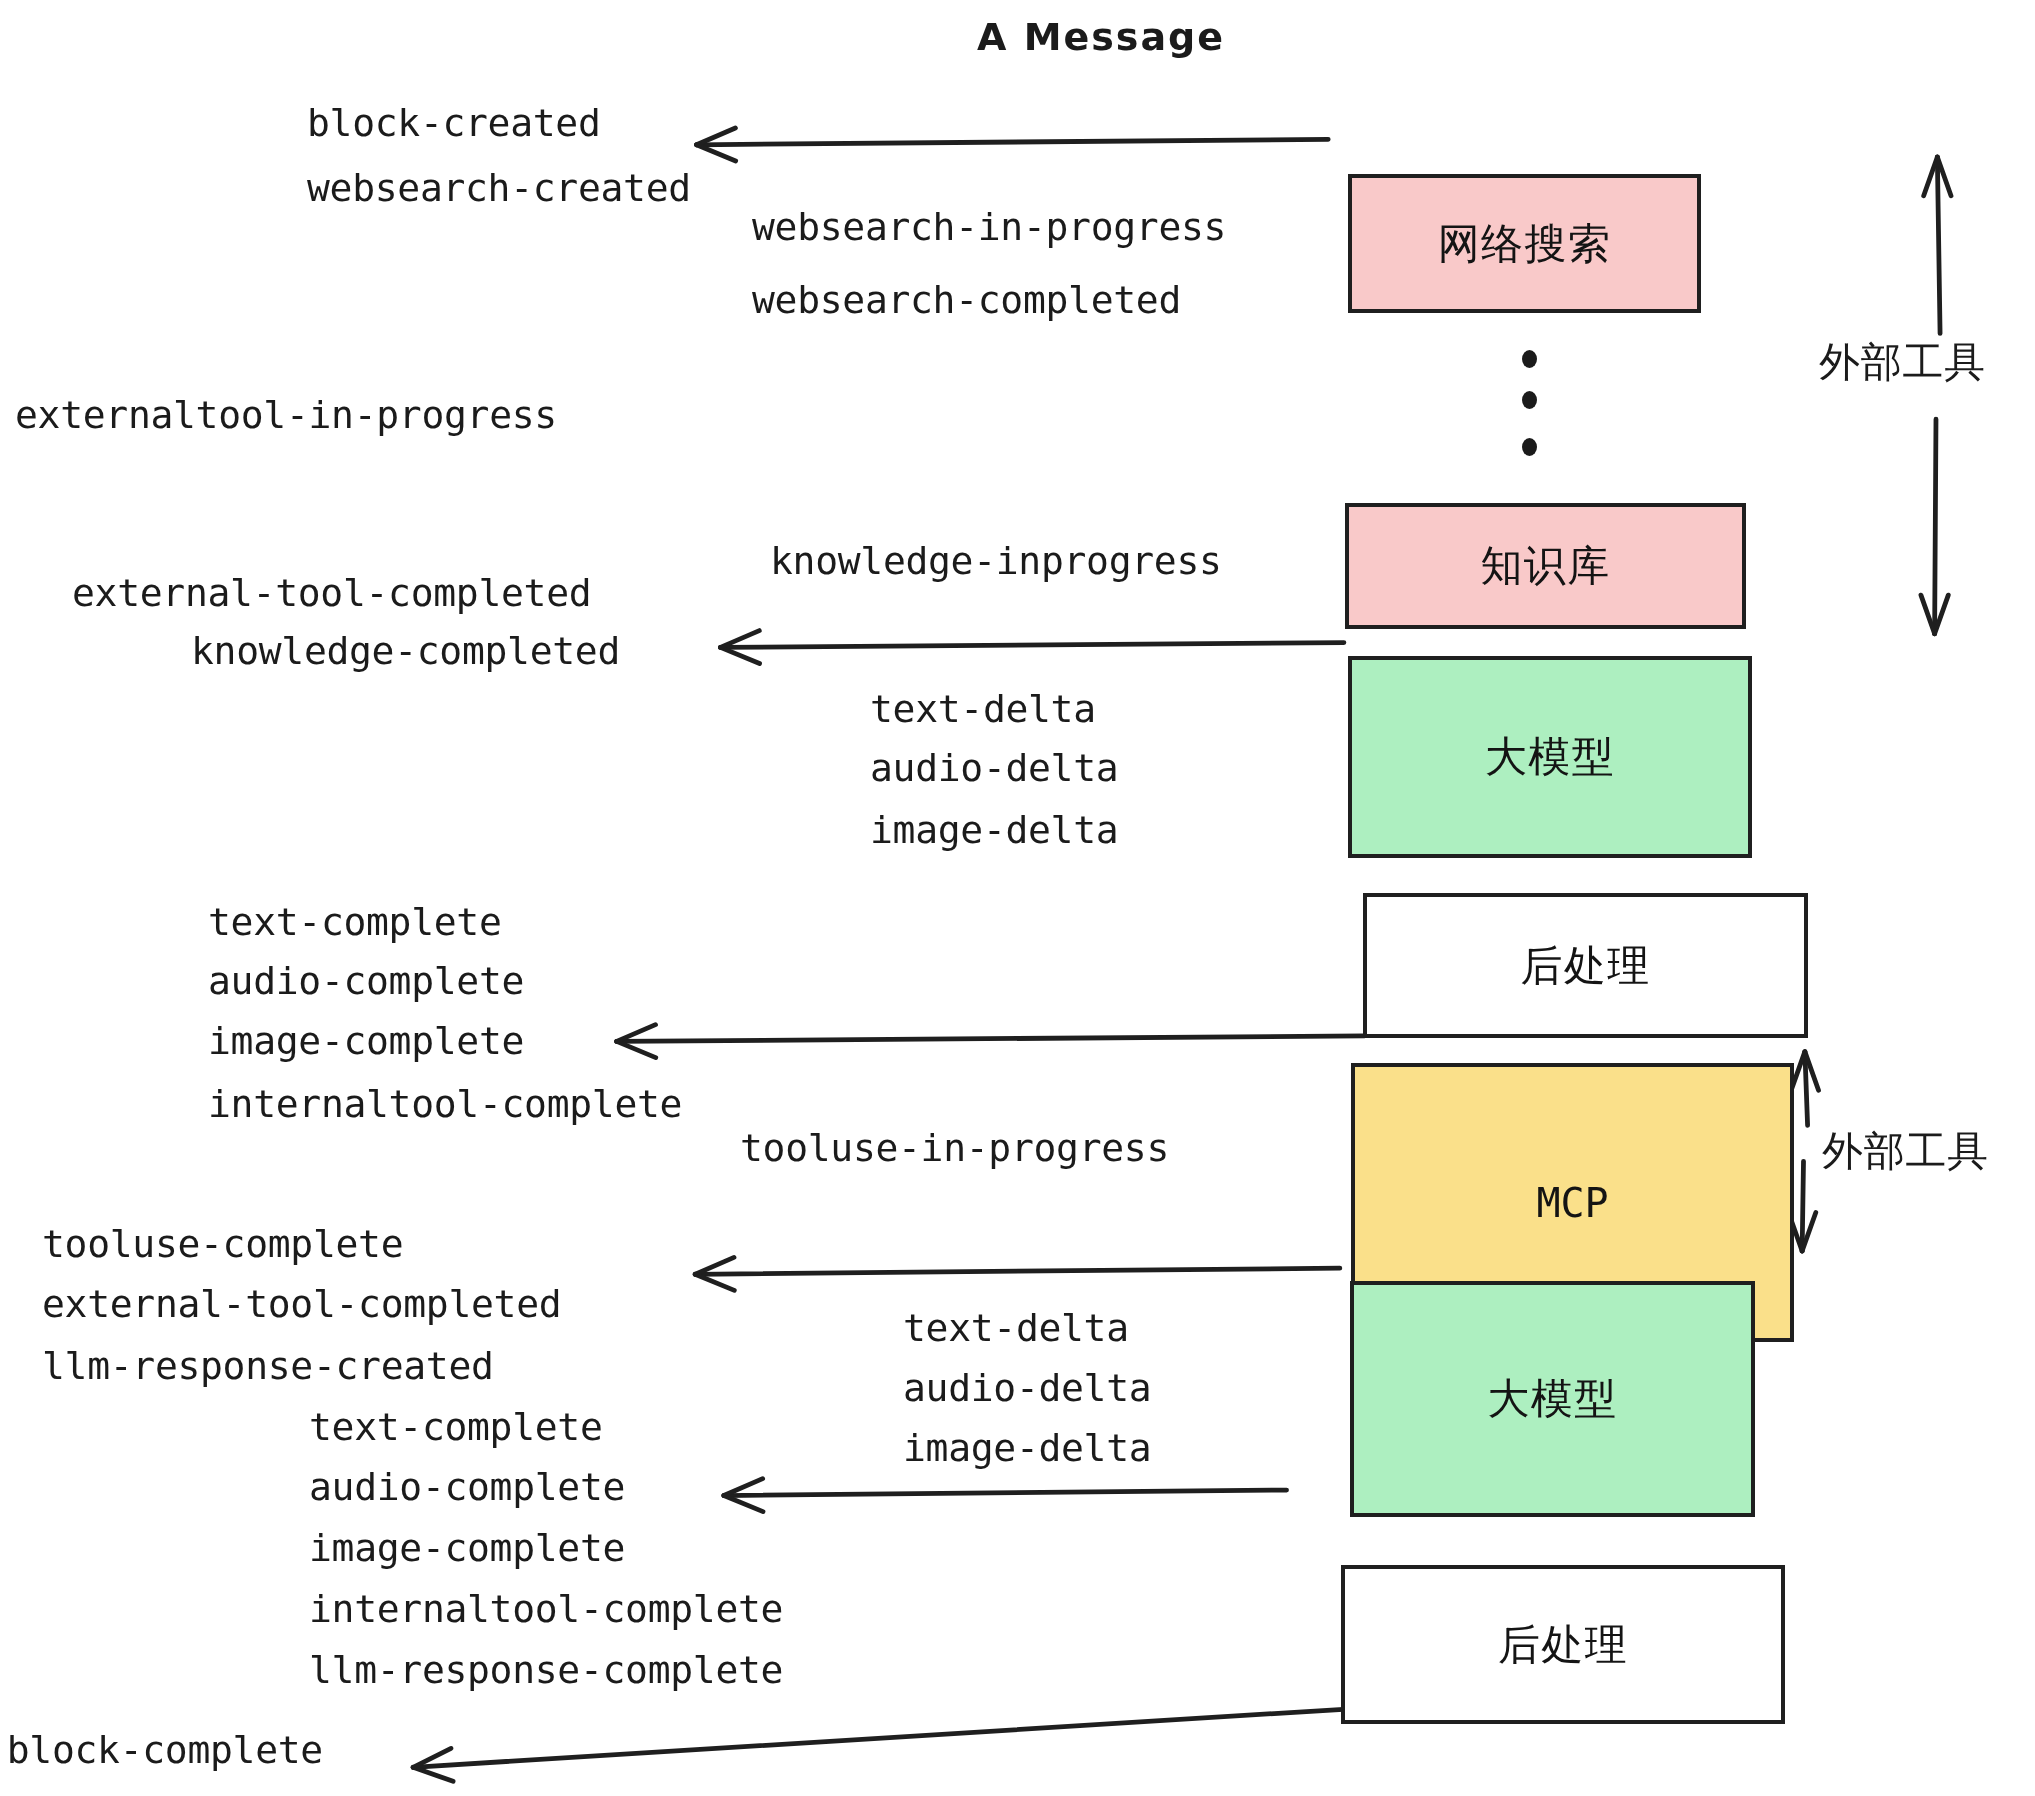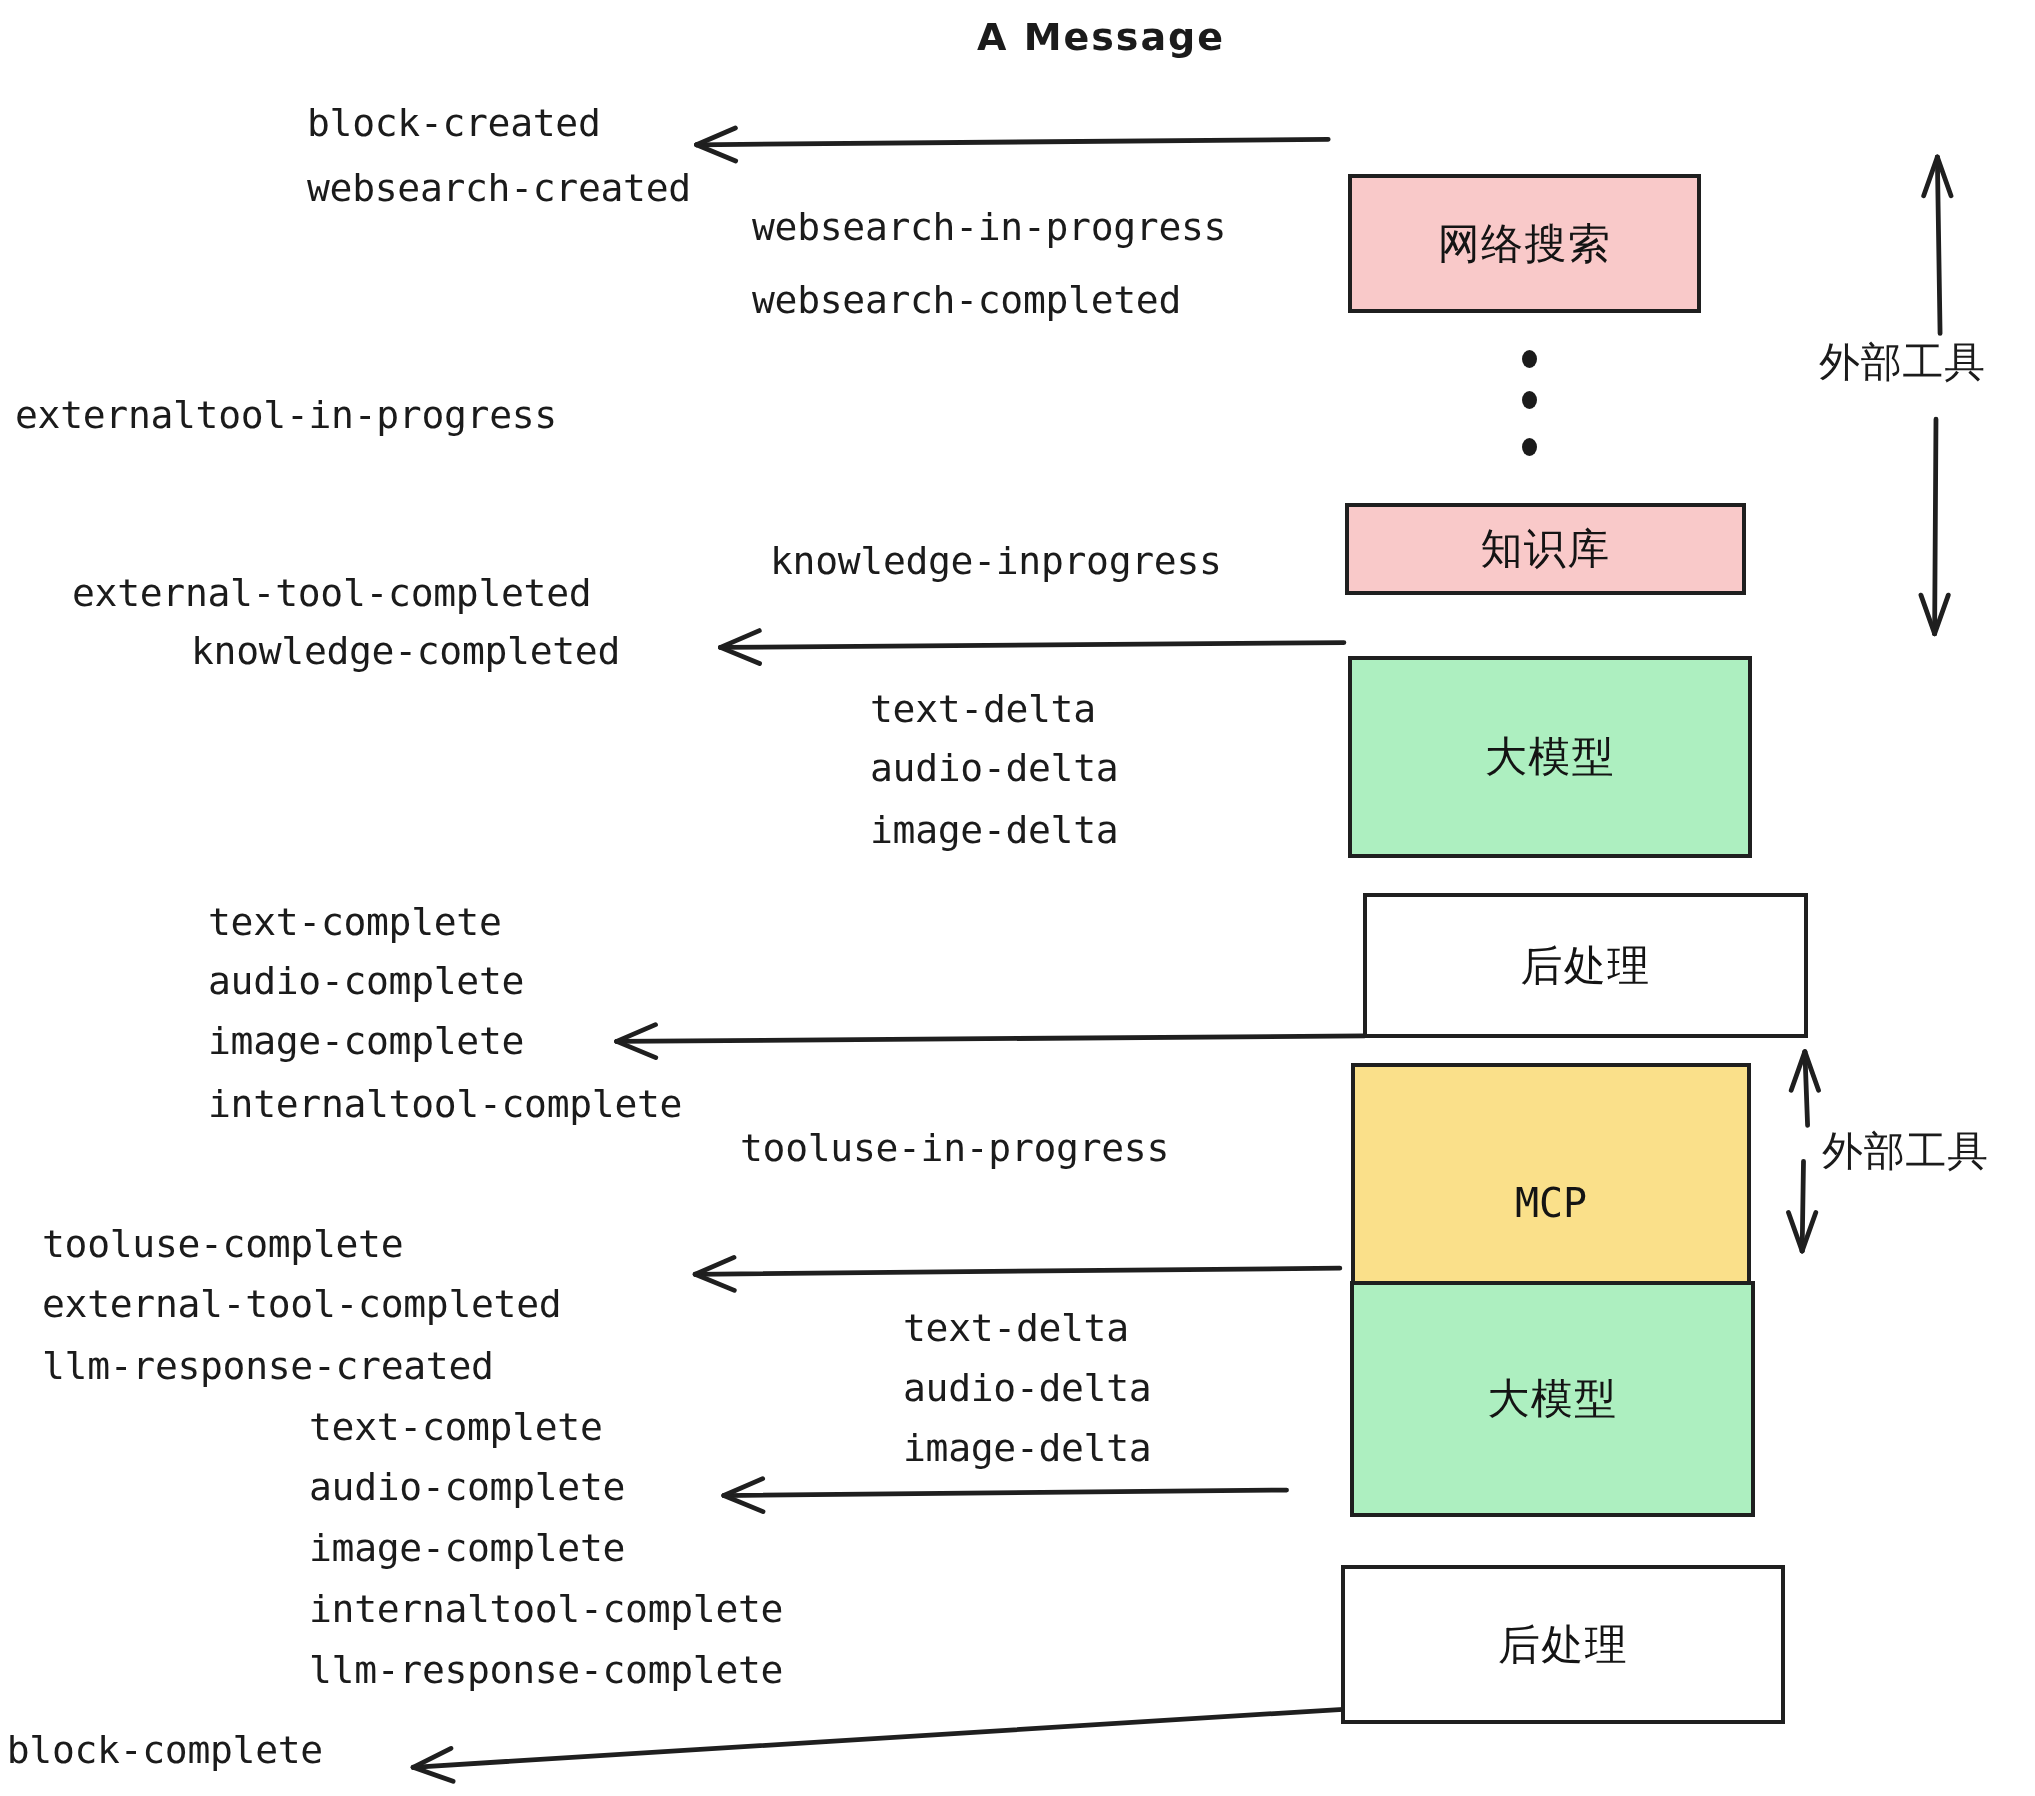--- a/index.html
+++ b/index.html
@@ -151,30 +151,30 @@
           <line x1="2639" y1="1832" x2="2659.009225528449" y2="1775.4347200682992" stroke="#1f1f1f" stroke-width="7" stroke-linecap="round"></line>
           <line x1="2639" y1="1832" x2="2618.990774471551" y2="1775.4347200682992" stroke="#1f1f1f" stroke-width="7" stroke-linecap="round"></line>
         </g>
       </g>
     </svg>
 
   <div id="boxes-host">
       <div class="box" style="left: 1348px; top: 174px; width: 353px; height: 139px; background: rgb(249, 201, 201);">
         <span>网络搜索</span>
       </div>
-      <div class="box" style="left: 1345px; top: 503px; width: 401px; height: 92px; background: rgb(249, 201, 201);">
+      <div class="box" style="left: 1345px; top: 503px; width: 401px; height: 126px; background: rgb(249, 201, 201);">
         <span>知识库</span>
       </div>
       <div class="box" style="left: 1348px; top: 656px; width: 404px; height: 202px; background: rgb(173, 239, 192);">
         <span>大模型</span>
       </div>
       <div class="box" style="left: 1363px; top: 893px; width: 445px; height: 145px; background: rgb(255, 255, 255);">
         <span>后处理</span>
       </div>
-      <div class="box mono" style="left: 1351px; top: 1063px; width: 400px; height: 279px; background: rgb(250, 224, 138);">
+      <div class="box mono" style="left: 1351px; top: 1063px; width: 443px; height: 279px; background: rgb(250, 224, 138);">
         <span>MCP</span>
       </div>
       <div class="box" style="left: 1350px; top: 1281px; width: 405px; height: 236px; background: rgb(173, 239, 192);">
         <span>大模型</span>
       </div>
       <div class="box" style="left: 1341px; top: 1565px; width: 444px; height: 159px; background: rgb(255, 255, 255);">
         <span>后处理</span>
       </div>
     </div>
   <div id="dots-host">

